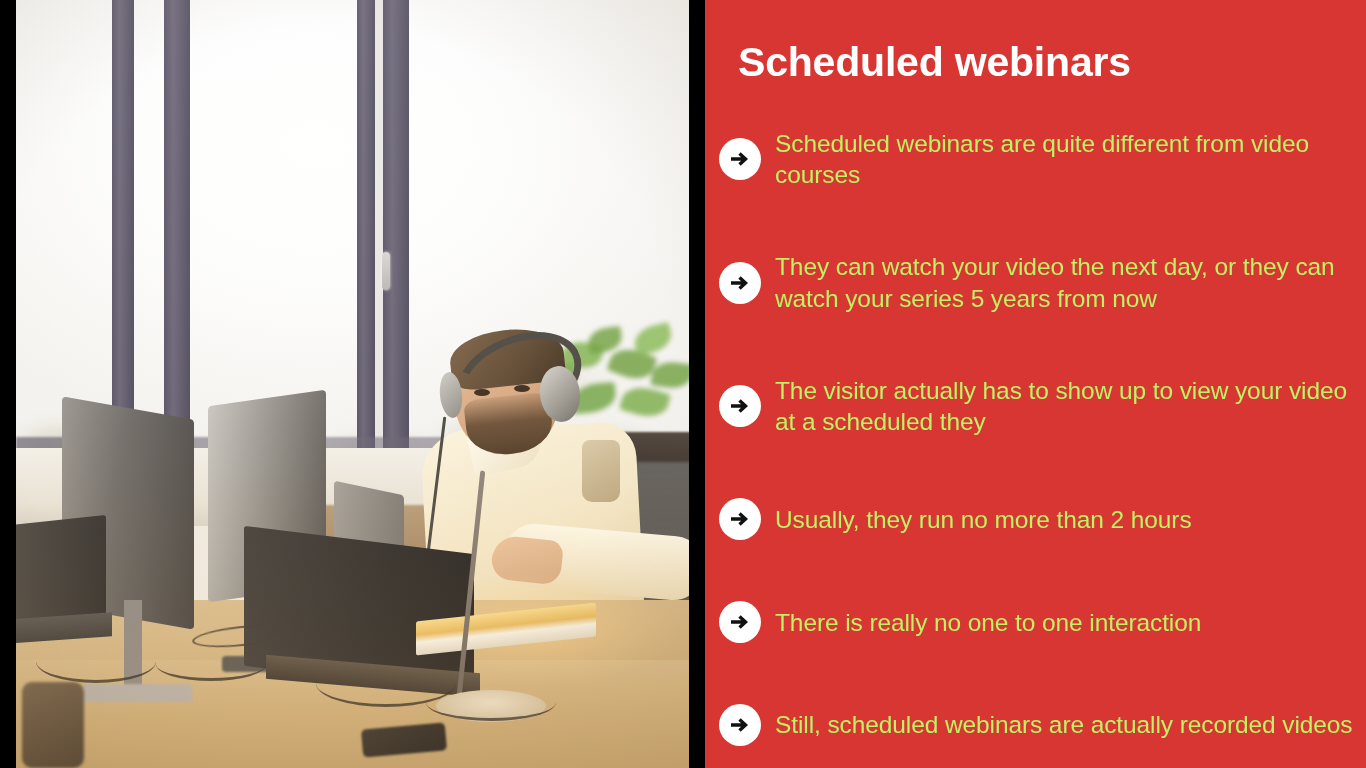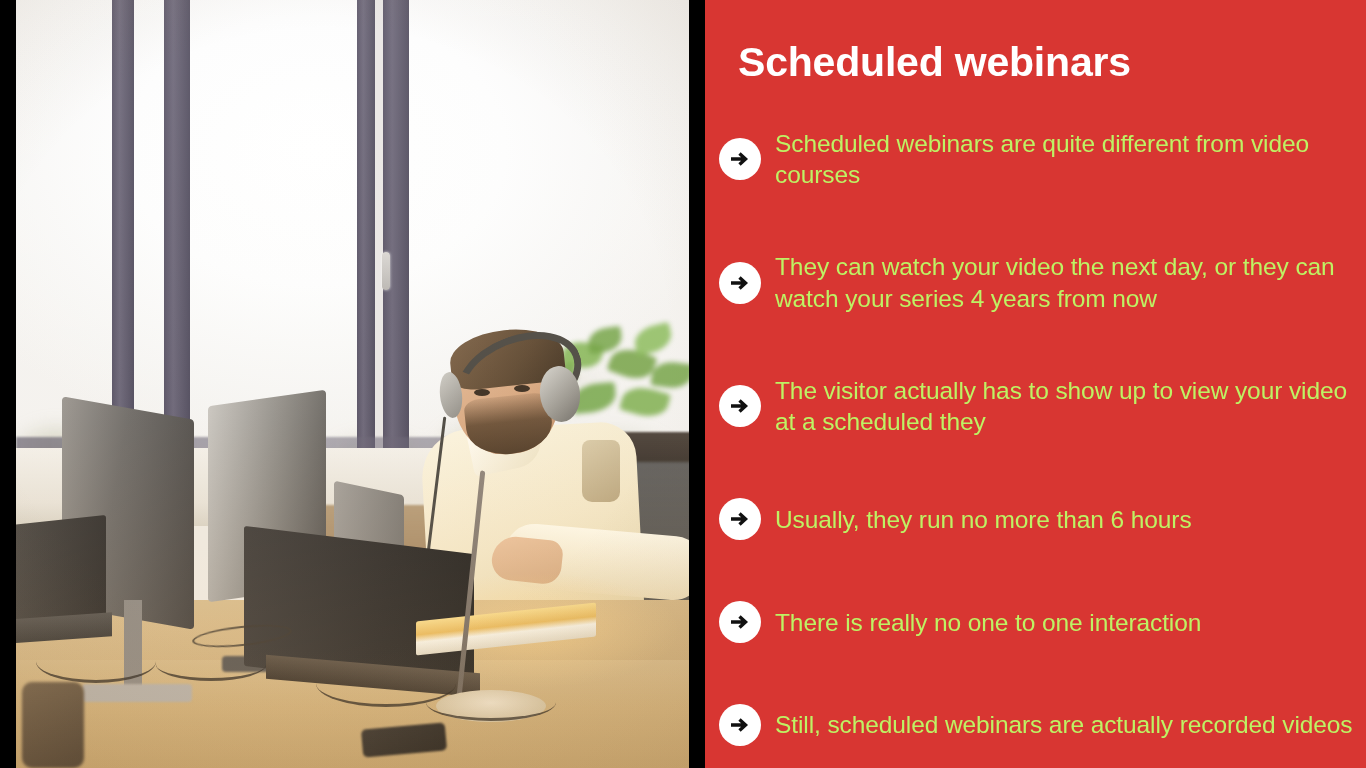--- a/index.html
+++ b/index.html
@@ -454,40 +454,40 @@
         </span>
         <span class="bullet-text">Scheduled webinars are quite different from video courses</span>
       </div>
 
       <div class="bullet">
         <span class="arrow-icon">
           <svg width="26" height="26" viewBox="0 0 26 26" aria-hidden="true">
             <path d="M4 13 H17 M12.5 7.5 L18.5 13 L12.5 18.5" fill="none" stroke="#111111" stroke-width="3.4" stroke-linecap="butt" stroke-linejoin="miter"></path>
           </svg>
         </span>
-        <span class="bullet-text">They can watch your video the next day, or they can watch your series 4 years from now</span>
+        <span class="bullet-text">They can watch your video the next day, or they can watch your series 5 years from now</span>
       </div>
 
       <div class="bullet">
         <span class="arrow-icon">
           <svg width="26" height="26" viewBox="0 0 26 26" aria-hidden="true">
             <path d="M4 13 H17 M12.5 7.5 L18.5 13 L12.5 18.5" fill="none" stroke="#111111" stroke-width="3.4" stroke-linecap="butt" stroke-linejoin="miter"></path>
           </svg>
         </span>
         <span class="bullet-text">The visitor actually has to show up to view your video at a scheduled they</span>
       </div>
 
 
       <div class="bullet">
         <span class="arrow-icon">
           <svg width="26" height="26" viewBox="0 0 26 26" aria-hidden="true">
             <path d="M4 13 H17 M12.5 7.5 L18.5 13 L12.5 18.5" fill="none" stroke="#111111" stroke-width="3.4" stroke-linecap="butt" stroke-linejoin="miter"></path>
           </svg>
         </span>
-        <span class="bullet-text">Usually, they run no more than 6 hours</span>
+        <span class="bullet-text">Usually, they run no more than 2 hours</span>
       </div>
 
       <div class="bullet">
         <span class="arrow-icon">
           <svg width="26" height="26" viewBox="0 0 26 26" aria-hidden="true">
             <path d="M4 13 H17 M12.5 7.5 L18.5 13 L12.5 18.5" fill="none" stroke="#111111" stroke-width="3.4" stroke-linecap="butt" stroke-linejoin="miter"></path>
           </svg>
         </span>
         <span class="bullet-text">There is really no one to one interaction</span>
       </div>

